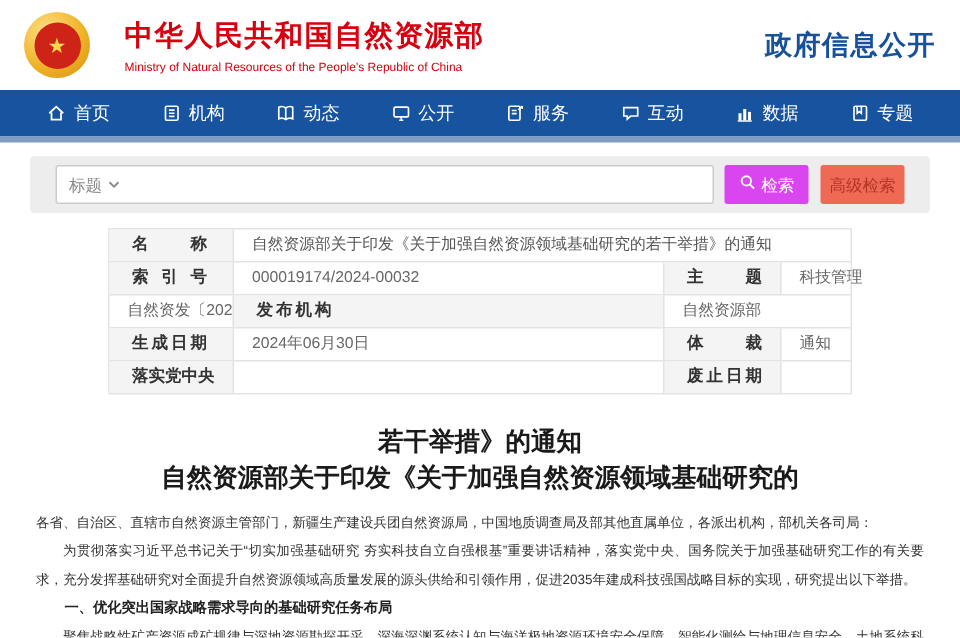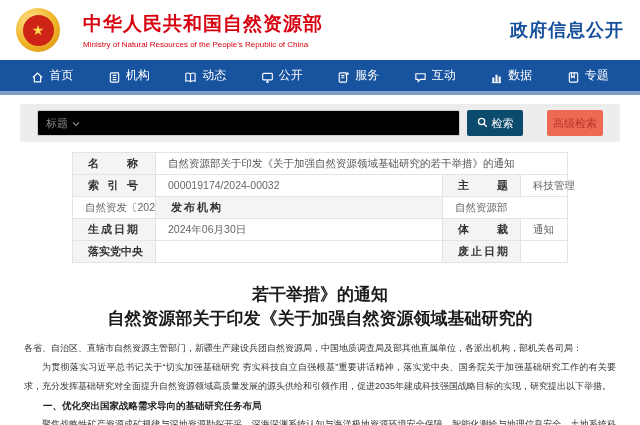--- a/index.html
+++ b/index.html
@@ -15,36 +15,36 @@
                  color:#ffd84d; font-size:14px; line-height:31px; text-align:center; }
   .brand { margin-left:23px; cursor:pointer; }
   .brand-cn { color:#d7000f; font-size:19px; font-weight:bold; letter-spacing:1px; }
   .brand-en { color:#d7000f; font-size:8px; margin-top:3px; }
   .gov-open { margin-left:auto; color:#17519c; font-size:18px; font-weight:bold;
               letter-spacing:1px; cursor:pointer; }
 
   
   .nav { height:31px; background:#17539f; display:flex; align-items:center;
          justify-content:space-around; padding:0 14px; }
-  .nav-item { display:flex; align-items:flex-end; gap:5px; color:#fff; font-size:12px;
+  .nav-item { display:flex; align-items:center; gap:5px; color:#fff; font-size:12px;
               cursor:pointer; white-space:nowrap; }
   .nav-item svg { display:block; }
   .nav-strip { height:4px; background:#7f9cc4; }
 
   
   .search-wrap { width:600px; margin:9px auto 0; height:38px; background:#ededed;
                  border-radius:3px; display:flex; align-items:center; padding:0 17px; }
-  .search-box { flex:1; height:26px; background:#000000; border:1px solid #ccc; border-radius:2px;
+  .search-box { flex:1; height:26px; background:#ffffff; border:1px solid #ccc; border-radius:2px;
                 display:flex; align-items:center; padding:0 8px; }
   .field-select { display:flex; align-items:center; gap:4px; color:#888; font-size:11px; cursor:pointer; }
   .search-box input { flex:1; border:none; outline:none; font-size:11px; height:22px; background:transparent; }
   .btn { height:26px; border:none; border-radius:2px; font-size:11px; cursor:pointer;
          display:flex; align-items:center; justify-content:center; gap:4px; }
-  .btn-search { width:56px; margin-left:7px; background:#0c4a6e; color:#fff; }
-  .btn-adv { width:56px; margin-left:24px; background:#ef6a55; color:#b43526; }
+  .btn-search { width:56px; margin-left:7px; background:#d946ef; color:#fff; }
+  .btn-adv { width:56px; margin-left:8px; background:#ef6a55; color:#b43526; }
 
   
   .meta { width:496px; margin:10px auto 0; border:1px solid #e3e3e3; border-bottom:none; font-size:10.5px; }
   .mrow { display:grid; grid-template-columns:83px 287px 78px 152px; border-bottom:1px solid #e3e3e3; }
   .mcell { height:21px; line-height:20px; overflow:hidden; white-space:nowrap; }
   .mlabel { background:#f4f4f4; font-weight:bold; color:#333; padding-left:15px; font-size:11px;
             border-right:1px solid #e3e3e3; }
   .mlabel .jt { display:inline-block; width:50px; text-align:justify; text-align-last:justify; }
   .mvalue { color:#666; padding-left:12px; }
   .mvalue.wide { grid-column:2 / 5; color:#555; }

